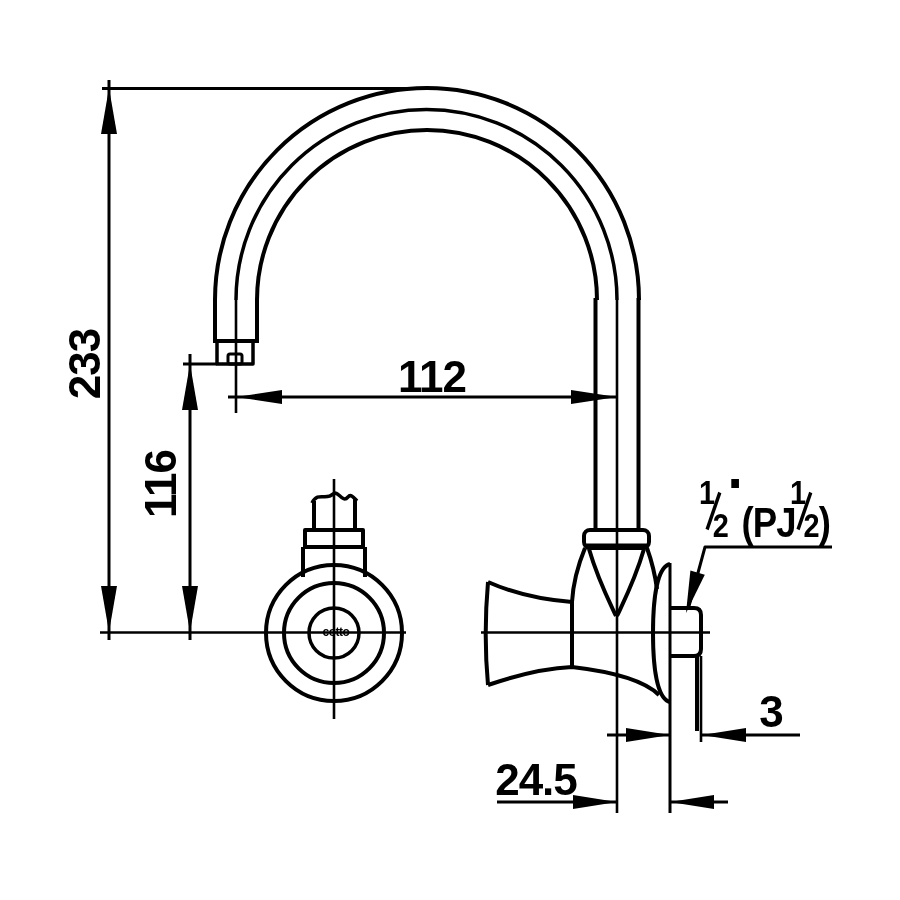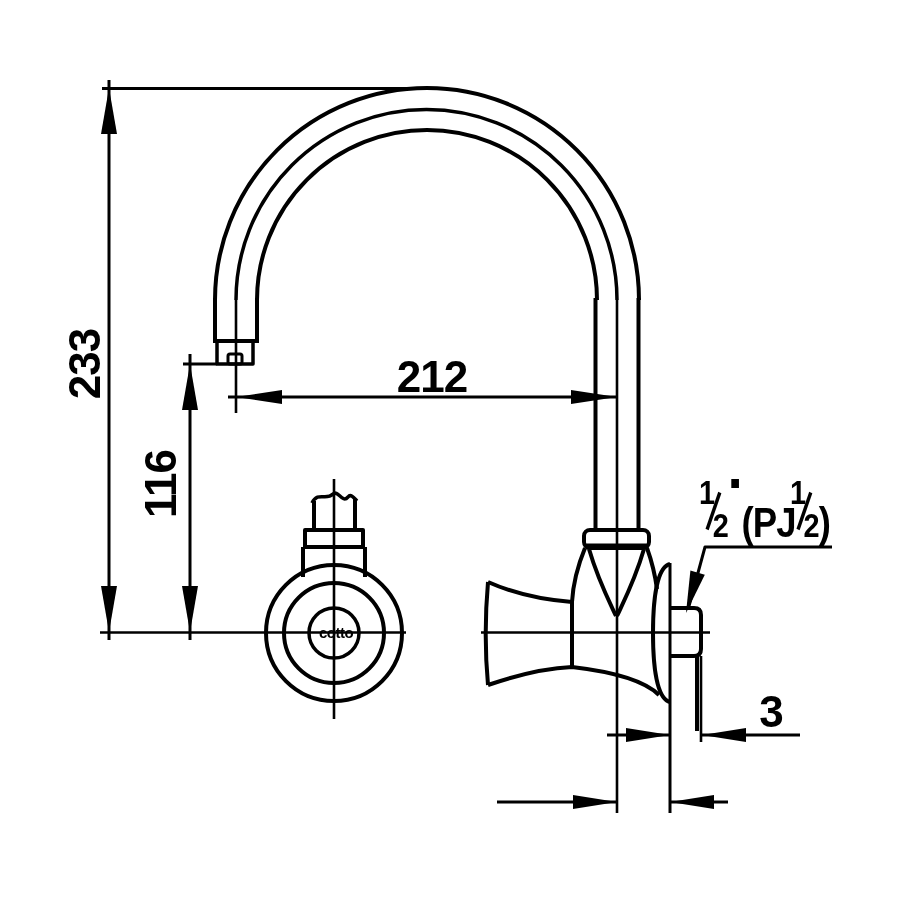--- a/index.html
+++ b/index.html
@@ -21,21 +21,21 @@
   .frac{display:inline-block;position:relative;width:36px;height:64px;}
   .fnum{position:absolute;top:-3px;left:0;font-size:34px;font-weight:700;line-height:1;}
   .fden{position:absolute;bottom:0;right:1px;font-size:34px;font-weight:700;line-height:1;}
   .fslash{position:absolute;left:15px;top:13px;width:4px;height:40px;background:#000;
           transform:rotate(22deg);}
   .inchmark{width:9px;height:9px;background:#000;align-self:flex-start;margin:3px 3px 0 2px;}
   .ptext{font-size:43px;font-weight:700;line-height:0.93;letter-spacing:-1px;}
   .frac2{margin-left:-7px;}
   .pclose{margin-left:-2px;}
   #logo-label{position:absolute;left:336px;top:632px;transform:translate(-50%,-50%);
-              font-size:15px;font-weight:800;letter-spacing:-0.5px;line-height:1;}
+              font-size:12px;font-weight:800;letter-spacing:-0.5px;line-height:1;}
 </style>
 </head>
 <body>
 
 <div id="canvas">
 
   <svg width="900" height="900" viewBox="0 0 900 900">
 
     <g>
       <path class="s4" d="M 215,300 A 212 212 0 0 1 639,300"></path>
@@ -121,22 +121,23 @@
     <g>
       <path class="s3" d="M 832,547 H 705 L 689,606"></path>
       <polygon class="arrow" points="686,613 704.8,574.7 690.4,570.5"></polygon>
     </g>
   </svg>
 
   <div class="dimlabel rot" style="left:85px;top:364px;">233</div>
 
   <div class="dimlabel rot" style="left:161px;top:484px;">116</div>
 
-  <div class="dimlabel" style="left:432px;top:377px;">212</div>
+  <div class="dimlabel" style="left:432px;top:377px;">112</div>
 
+  <div class="dimlabel" style="left:536px;top:780px;">24.5</div>
 
   <div class="dimlabel" style="left:771px;top:712px;">3</div>
 
   <div id="thread-label">
     <span class="frac">
       <span class="fnum">1</span>
       <span class="fslash"></span>
       <span class="fden">2</span>
     </span>
     <span class="inchmark"></span>

